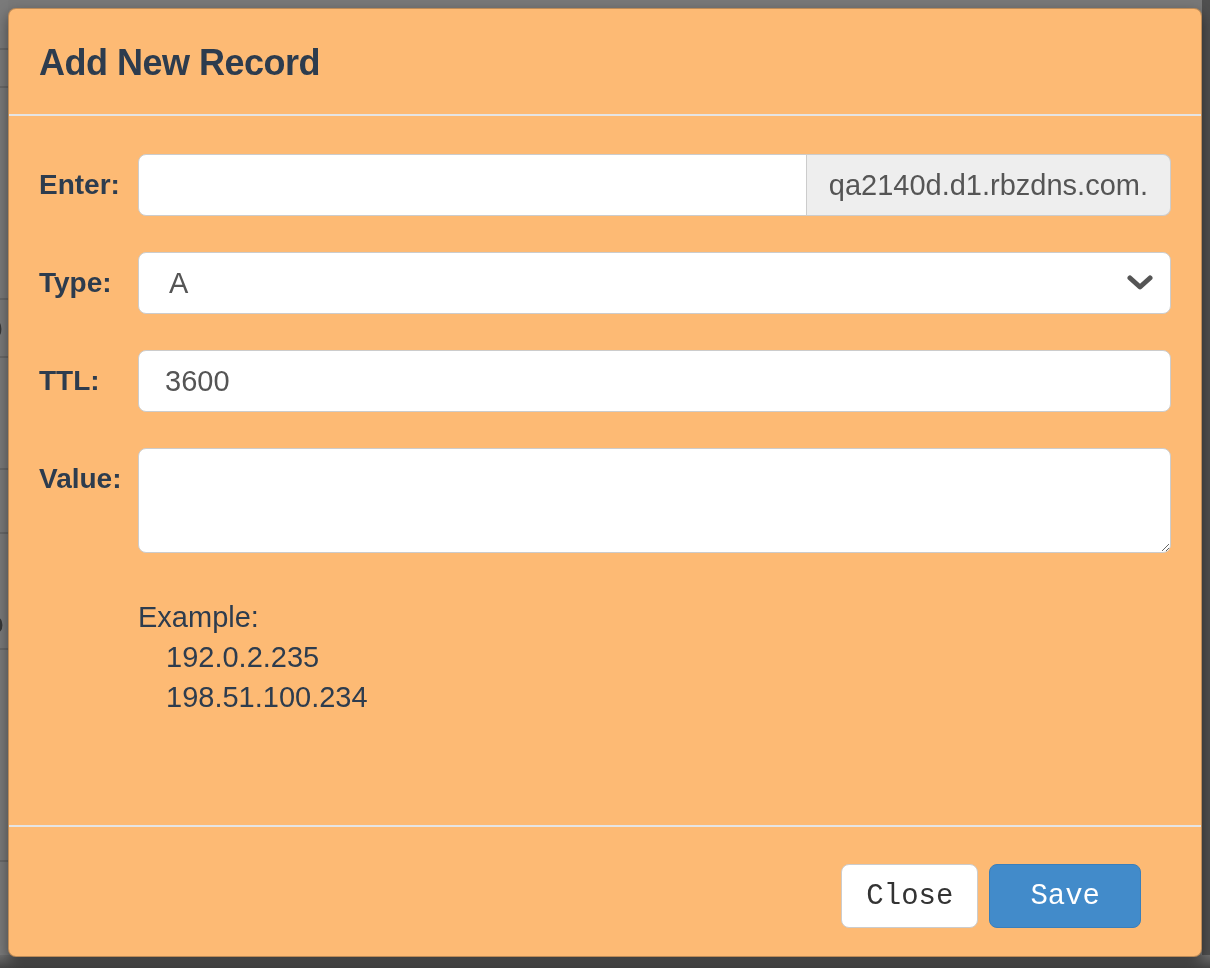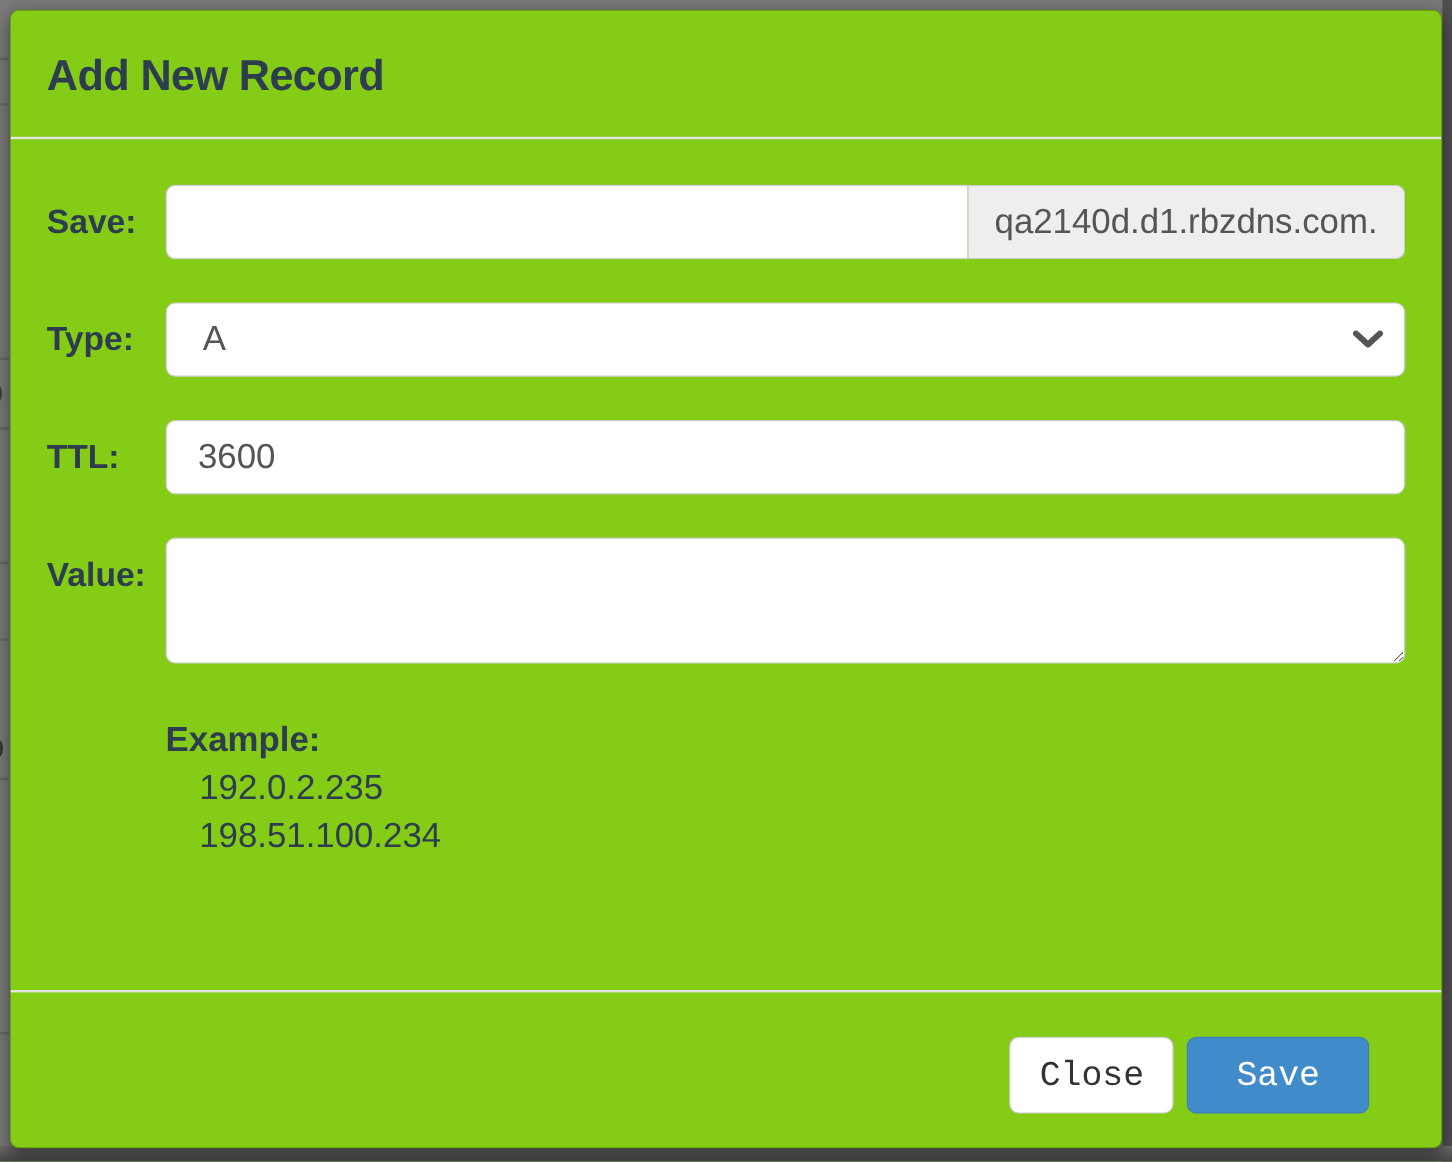--- a/index.html
+++ b/index.html
@@ -26,21 +26,21 @@
   .bg-line { position: absolute; left: 0; width: 8px; height: 2px; background: #696969; }
   .bg-frag {
     position: absolute; left: -14px; width: 24px;
     font-size: 30px; font-weight: 400; color: #383838; line-height: 30px;
   }
 
   
   .modal {
     position: absolute; left: 8px; top: 8px;
     width: 1194px; height: 949px;
-    background: #84cc16;
+    background: #fdba74;
     border: 1px solid rgba(0,0,0,.25);
     border-radius: 8px;
     box-shadow: 0 6px 14px rgba(0,0,0,.45);
     display: flex; flex-direction: column;
   }
 
   .modal-header {
     padding: 30px 30px 28px 30px;
     border-bottom: 2px solid #e5e5e5;
   }
@@ -95,21 +95,21 @@
 
   textarea {
     height: 105px; resize: vertical; padding: 12px 20px;
     display: block;
   }
 
   .help-block {
     margin-left: 99px; margin-top: 44px;
     font-size: 29px; color: #2d3c4e; line-height: 40px;
   }
-  .help-example-label { font-weight: 700; }
+  .help-example-label { font-weight: 400; }
   .help-ip { padding-left: 28px; }
 
   .modal-footer {
     border-top: 2px solid #e5e5e5;
     padding: 37px 60px 28px 30px;
     display: flex; justify-content: flex-end; align-items: flex-start;
   }
   .btn {
     font-family: Liberation Mono, monospace;
     font-size: 29px; line-height: 29px;
@@ -145,21 +145,21 @@
 
 <div class="modal">
 
   <div class="modal-header">
     <div class="modal-title">Add New Record</div>
   </div>
 
   <div class="modal-body">
 
     <div class="form-row">
-      <label class="form-label" for="rec-name">Save:</label>
+      <label class="form-label" for="rec-name">Enter:</label>
       <div class="form-control-col">
         <div class="input-group">
           <input type="text" id="rec-name" style="">
           <span class="input-group-addon">qa2140d.d1.rbzdns.com.</span>
         </div>
       </div>
     </div>
 
     <div class="form-row">
       <label class="form-label" for="rec-type">Type:</label>

